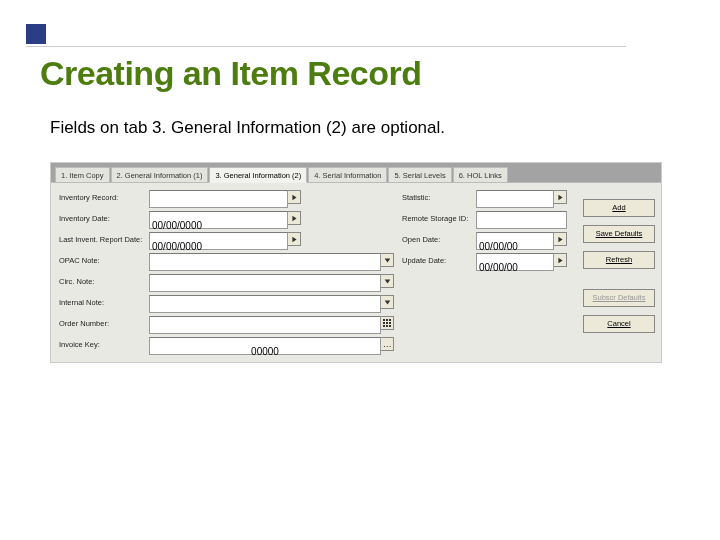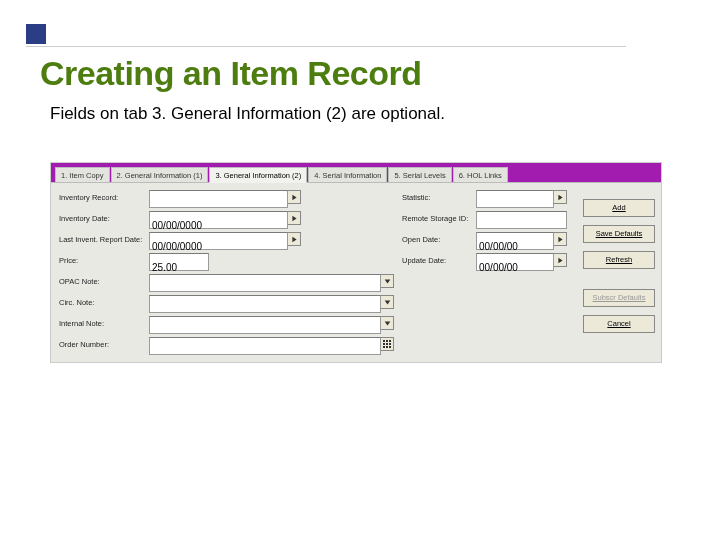--- a/index.html
+++ b/index.html
@@ -1,22 +1,22 @@
 <!DOCTYPE html>
 <html><head>
 <meta charset="utf-8">
 <style>
   * { box-sizing: border-box; margin: 0; padding: 0; }
   html, body { width: 720px; height: 540px; font-family: Arial, sans-serif; background: #fff; }
   .slide { width: 720px; height: 540px; position: relative; background: #fff; }
   .accent-square { position: absolute; left: 26px; top: 24px; width: 20px; height: 20px; background: #2b3d84; }
   .accent-line { position: absolute; left: 26px; top: 46px; width: 600px; height: 1px; background: #ccc; }
   .title { position: absolute; left: 40px; top: 54px; font-size: 34px; font-weight: bold; color: #4d7c0f; letter-spacing: -0.5px; }
-  .subtitle { position: absolute; left: 50px; top: 104px; font-size: 17px; color: #000; }
-  .app { position: absolute; left: 50px; top: 162px; width: 612px; background: #a21caf; border: 1px solid #ccc; font-family: "Tahoma", Arial, sans-serif; font-size: 8px; color: #222; }
+  .subtitle { position: absolute; left: 50px; top: 118px; font-size: 17px; color: #000; }
+  .app { position: absolute; left: 50px; top: 162px; width: 612px; background: #a3a3a3; border: 1px solid #ccc; font-family: "Tahoma", Arial, sans-serif; font-size: 8px; color: #222; }
   .tabs { display: flex; align-items: flex-end; height: 20px; padding: 3px 4px 0 4px; gap: 1px; border-bottom: 1px solid #bbb; }
   .tab { padding: 3px 5px 2px; background: #e4e4df; border: 1px solid #bbb; border-bottom: none; font-size: 7.5px; color: #333; cursor: pointer; white-space: nowrap; }
   .tab.active { background: #f2f2ee; color: #000; position: relative; top: 1px; border-bottom: 1px solid #f2f2ee; }
   .body { display: flex; padding: 6px 6px 10px 8px; gap: 8px; background: #e9e9e4; }
   .cols { display: flex; flex: 1; gap: 8px; }
   .col { display: flex; flex-direction: column; gap: 5px; }
   .col.left { width: 335px; }
   .col.right { width: 165px; }
   .row { display: flex; align-items: center; gap: 4px; height: 16px; }
   .lbl { width: 86px; font-size: 7.5px; color: #222; }
@@ -84,26 +84,20 @@
             <div class="lbl">Last Invent. Report Date:</div>
             <div class="field" style="max-width:152px;">
               <div class="inp">00/00/0000</div>
               <div class="btn-icon">
                   <svg viewBox="0 0 10 10">
                     <polygon class="triangle" points="2,1 8,5 2,9"></polygon>
                   </svg>
                 </div>
             </div>
           </div>
-          <div class="row short">
-            <div class="lbl">Price:</div>
-            <div class="field">
-              <div class="inp">25.00</div>
-            </div>
-          </div>
           <div class="row">
             <div class="lbl">OPAC Note:</div>
             <div class="field">
               <div class="inp"></div>
               <div class="btn-icon">
                   <svg viewBox="0 0 10 10">
                     <polygon class="triangle" points="1,2 9,2 5,8"></polygon>
                   </svg>
                 </div>
             </div>
@@ -140,20 +134,29 @@
                     <span></span>
                     <span></span>
                     <span></span>
                     <span></span>
                     <span></span>
                     <span></span>
                     <span></span>
                     <span></span>
                   </div>
               </div>
+            </div>
+          </div>
+          <div class="row">
+            <div class="lbl">Invoice Key:</div>
+            <div class="field">
+              <div class="inp" style="text-align:center;">00000</div>
+              <div class="btn-icon">
+                  <span class="dots">…</span>
+                </div>
             </div>
           </div>
         </div>
 
         <div class="col right">
           <div class="row">
             <div class="lbl">Statistic:</div>
             <div class="field">
               <div class="inp"></div>
               <div class="btn-icon">

